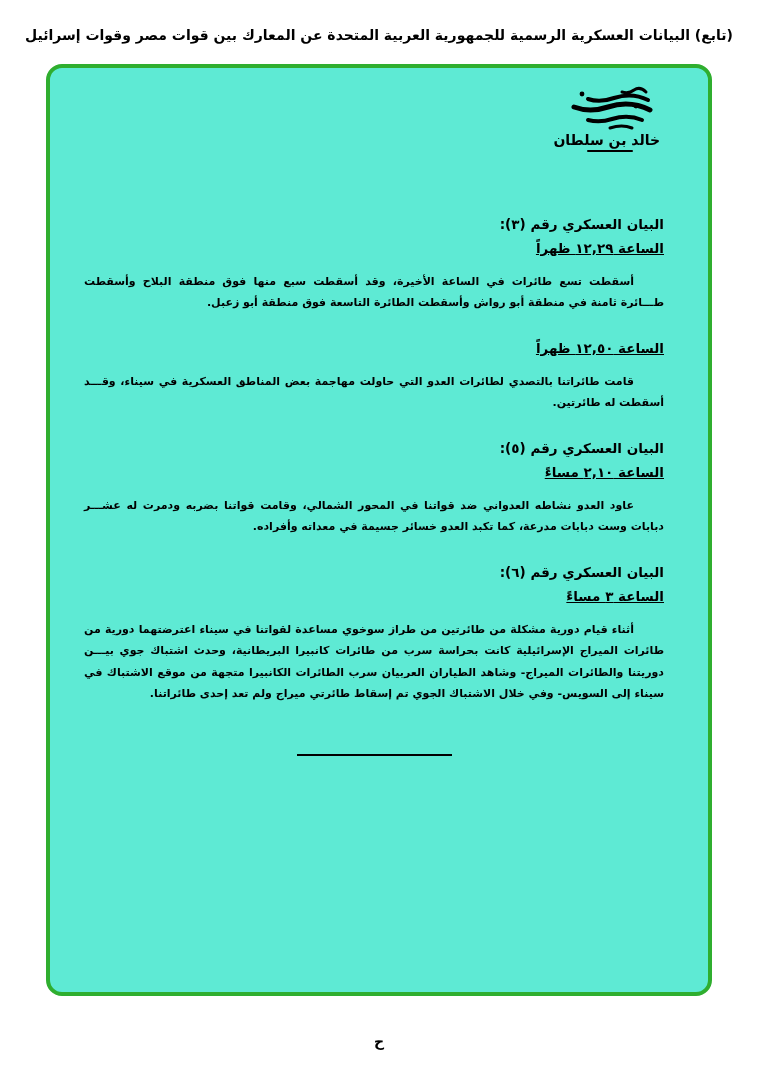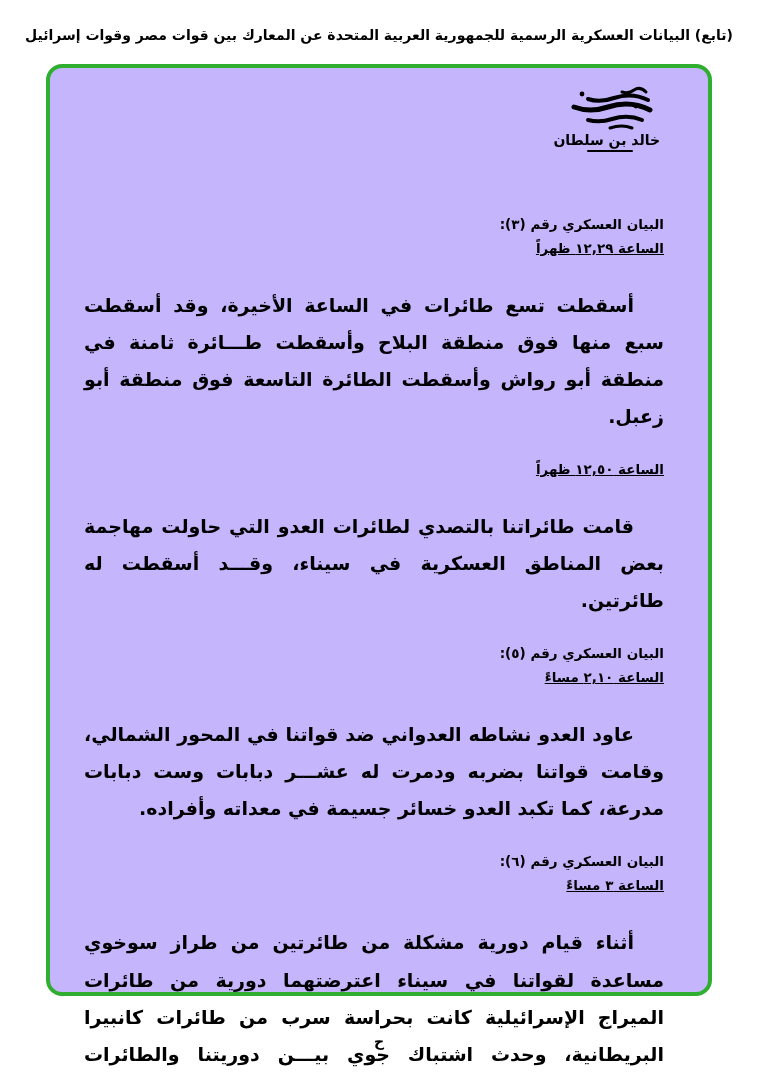--- a/index.html
+++ b/index.html
@@ -24,21 +24,21 @@
     font-size: 14px;
     font-weight: bold;
     letter-spacing: 0.1px;
   }
   .frame {
     position: absolute;
     top: 64px; right: 46px;
     width: 666px; height: 932px;
     border: 4px solid var(--frame-green, #2fae2f);
     border-radius: 16px;
-    background: #c4b5fd;
+    background: #5eead4;
   }
   .emblem {
     position: absolute;
     top: 16px; right: 48px;
     width: 100px;
     text-align: center;
   }
   .emblem svg { display: block; margin: 0 auto; }
   .emblem-name {
     font-size: 14px;
@@ -65,26 +65,26 @@
     font-weight: bold;
     margin: 0;
   }
   .section-time {
     font-size: 13.5px;
     font-weight: bold;
     margin: 8px 0 0;
     text-decoration: underline;
   }
   .section-body {
-    font-size: 19px;
+    font-size: 11px;
     font-weight: bold;
     line-height: 1.95;
     text-align: justify;
     text-indent: 30px;
-    margin: 31px 0 0;
+    margin: 15px 0 0;
   }
   .separator {
     width: 155px;
     height: 0;
     border-top: 2px solid #000;
     margin: 50px auto 0;
   }
   .footer-mark {
     position: absolute;
     bottom: 28px; right: 0; left: 0;

